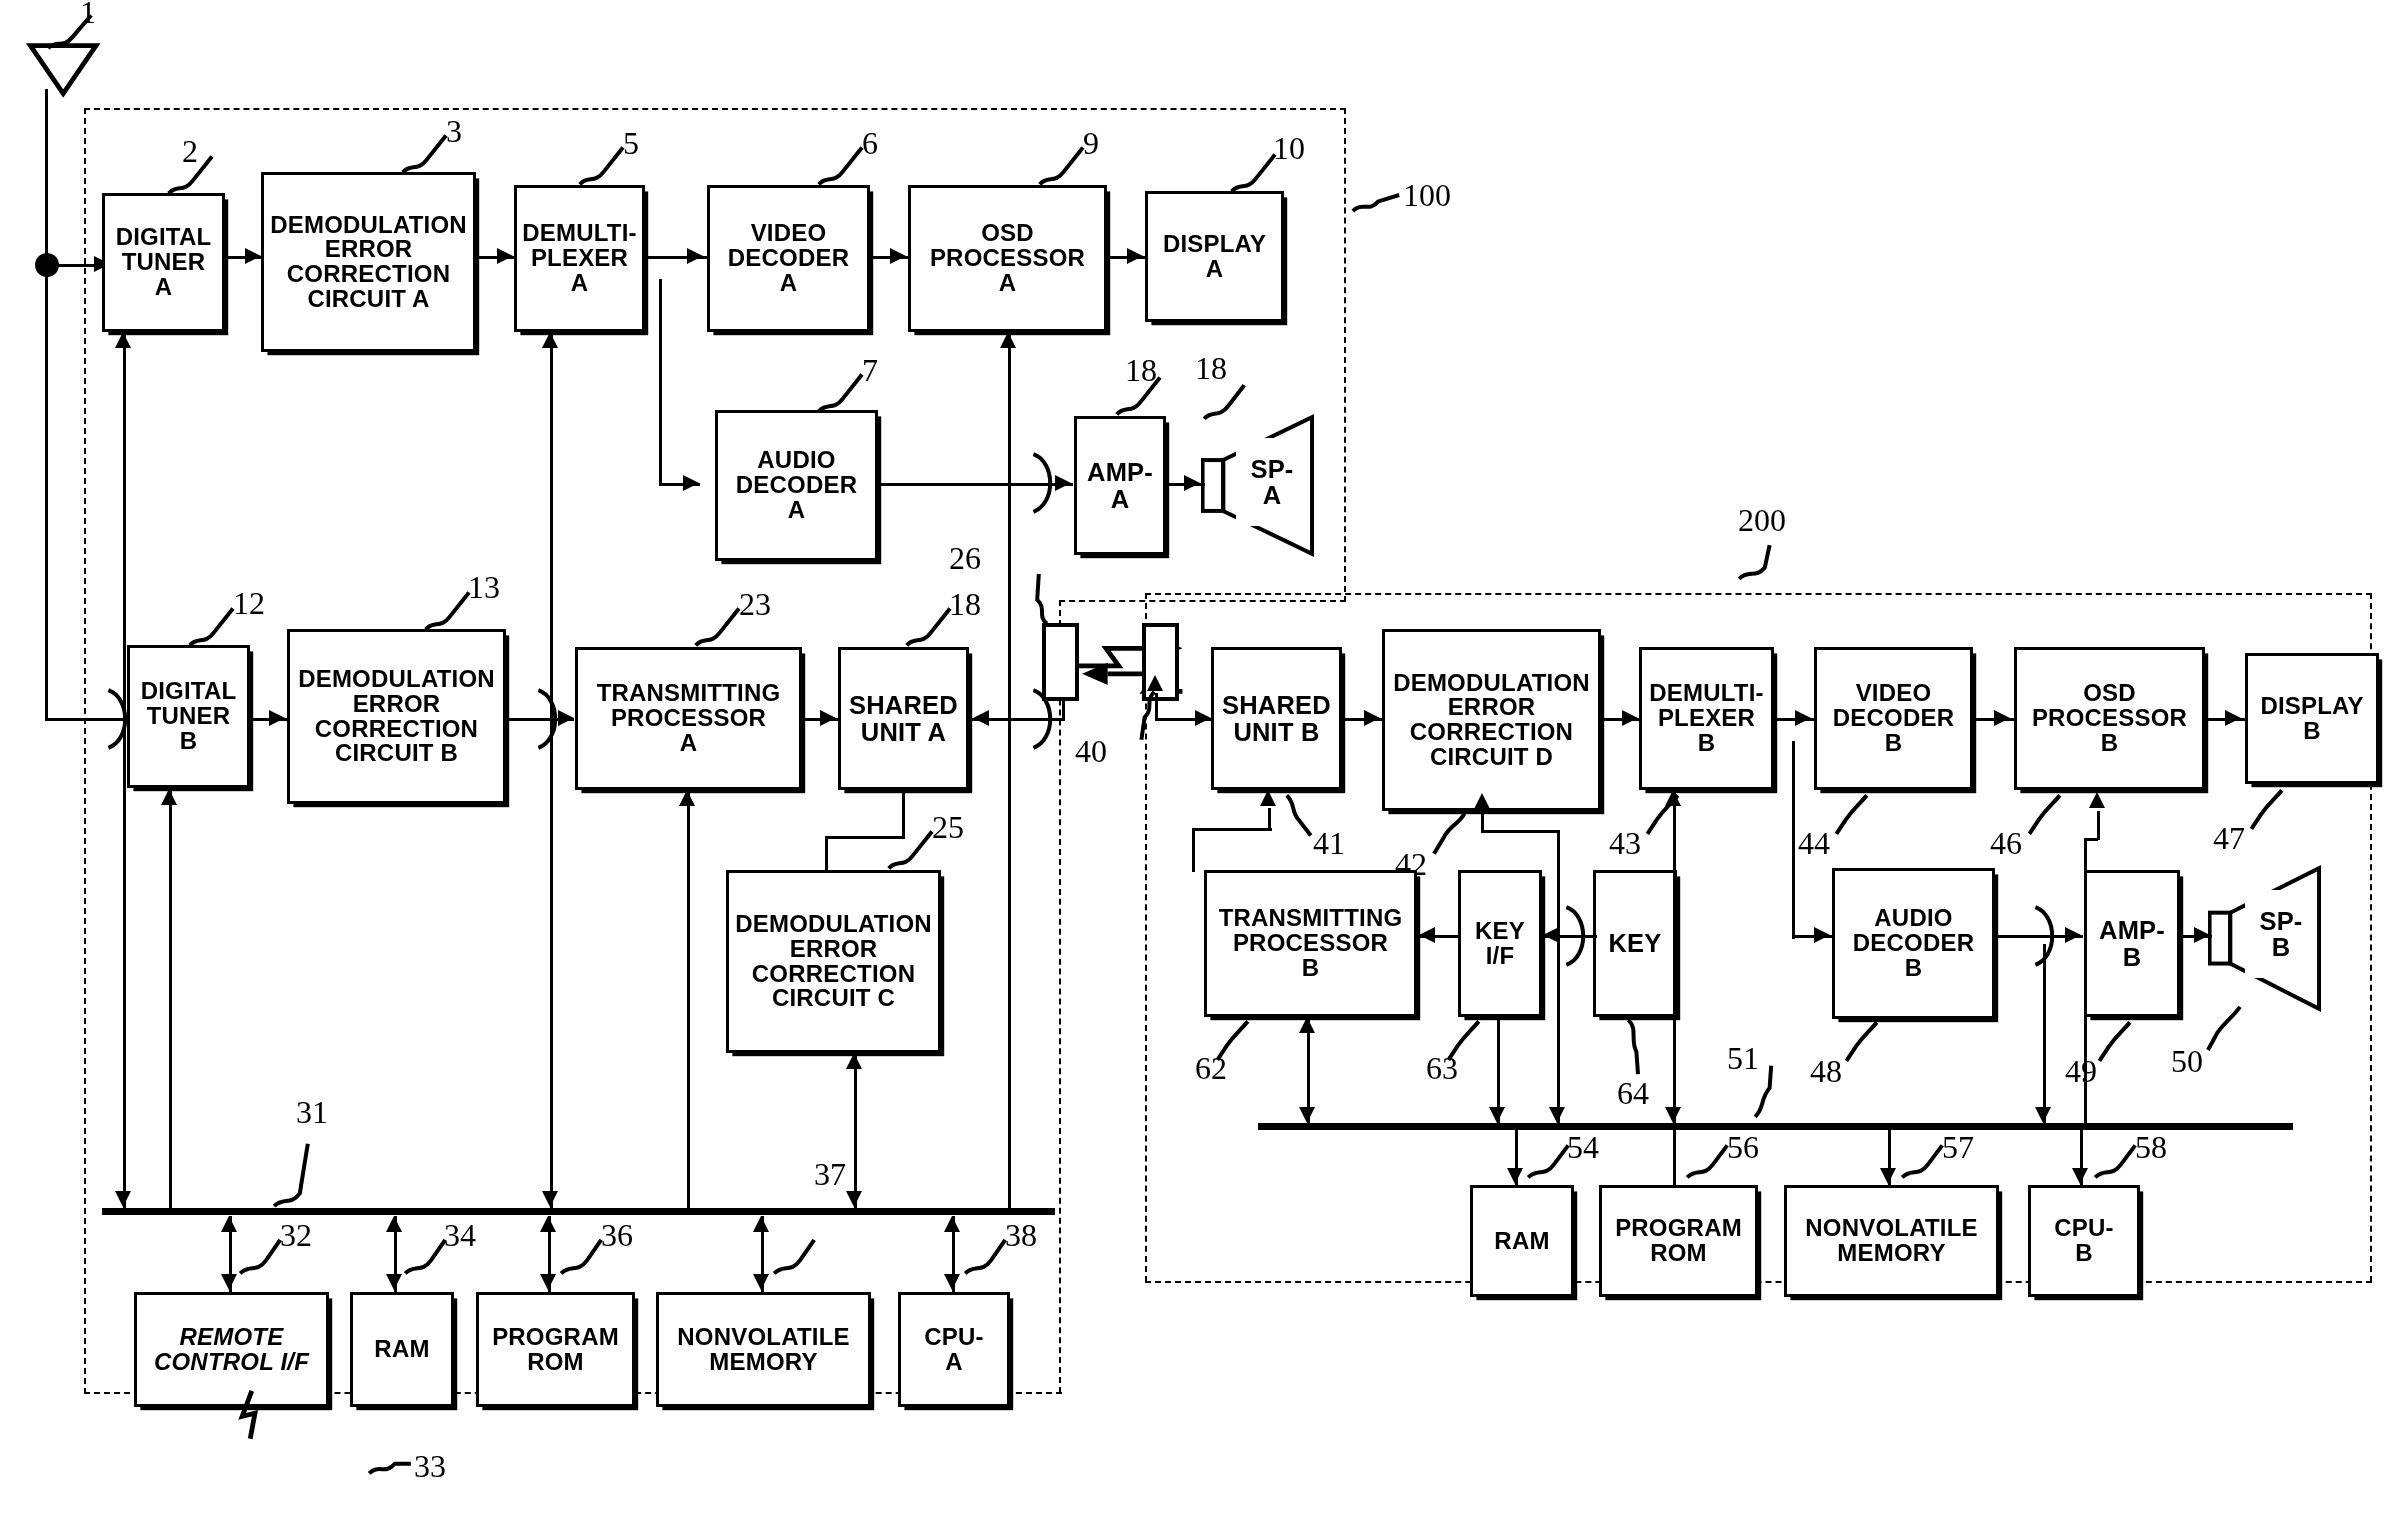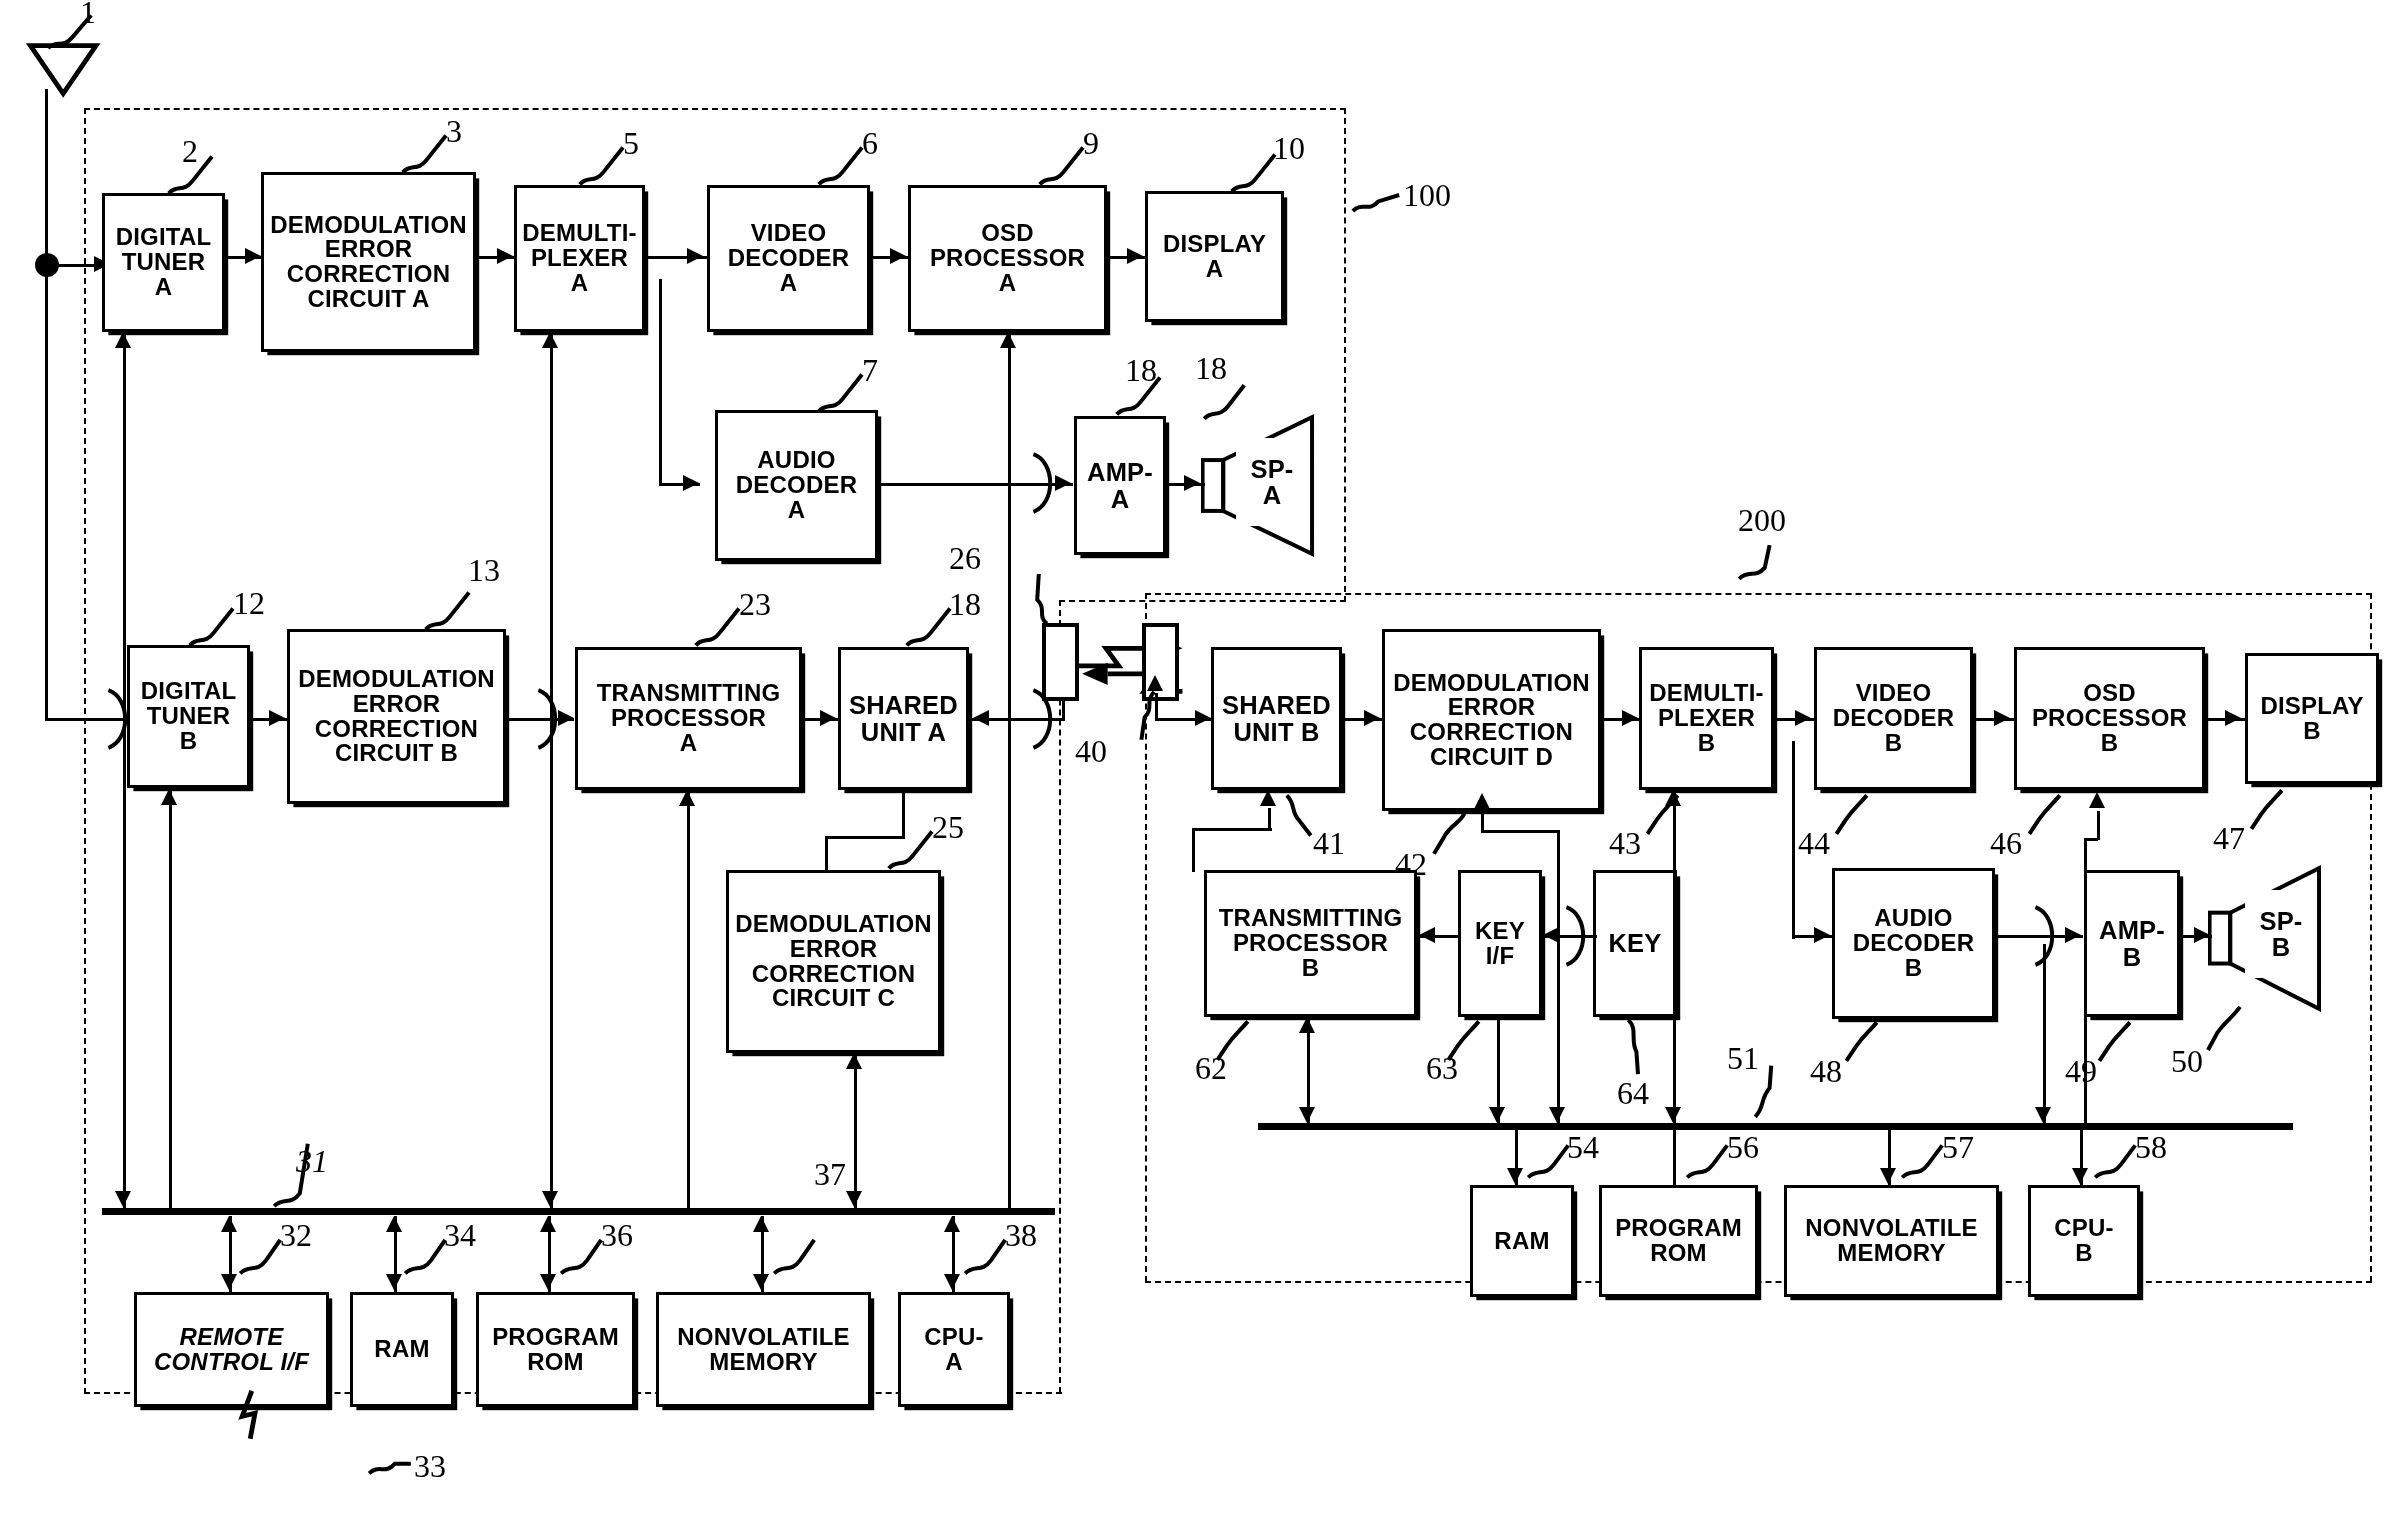--- a/index.html
+++ b/index.html
@@ -252,21 +252,21 @@
     <span>
       <span>DEMODULATION</span>
       <span>ERROR</span>
       <span>CORRECTION</span>
       <span>CIRCUIT B</span>
     </span>
   </div>
   <svg class="svgl" width="112" height="72" style="left:413px;top:575px;" viewBox="0 0 140 90">
     <path d="M16,68 C26,56 34,68 46,52 L70,22" fill="none" stroke="#000" stroke-width="5"></path>
   </svg>
-  <div class="num" style="left:468px;top:552px;">13</div>
+  <div class="num" style="left:468px;top:569px;">13</div>
 
   <div class="h" style="left:506px;top:718px;width:68px;"></div>
   <svg class="svgl" width="40" height="64" style="left:532px;top:687px;" viewBox="0 0 50 80">
     <path d="M8,4 C36,14 36,66 8,76" fill="none" stroke="#000" stroke-width="5"></path>
   </svg>
   <div class="ar ar-r" style="left:558px;top:710px;"></div>
 
   <div class="blk f30" style="left:575px;top:647px;width:227px;height:143px;">
     <span>
       <span>TRANSMITTING</span>
@@ -354,21 +354,21 @@
   <div class="v" style="left:687px;top:790px;height:418px;"></div>
   <div class="ar ar-u" style="left:679px;top:790px;"></div>
 
   <div class="v" style="left:169px;top:789px;height:420px;"></div>
   <div class="ar ar-u" style="left:161px;top:789px;"></div>
 
   <div class="bus" style="left:102px;top:1208px;width:953px;"></div>
   <svg class="svgl" width="104" height="96" style="left:263px;top:1123px;" viewBox="0 0 130 120">
     <path d="M14,104 C26,92 34,104 46,88 L56,26" fill="none" stroke="#000" stroke-width="5"></path>
   </svg>
-  <div class="num" style="left:296px;top:1143px;font-style:italic;">31</div>
+  <div class="num" style="left:296px;top:1094px;">31</div>
 
   <div class="blk f30" style="left:134px;top:1292px;width:195px;height:115px;font-style:italic;">
     <span>
       <span>REMOTE</span>
       <span>CONTROL I/F</span>
     </span>
   </div>
   <div class="v" style="left:229px;top:1216px;height:76px;"></div>
   <div class="ar ar-u" style="left:221px;top:1216px;"></div>
   <div class="ar ar-d" style="left:221px;top:1274px;"></div>

